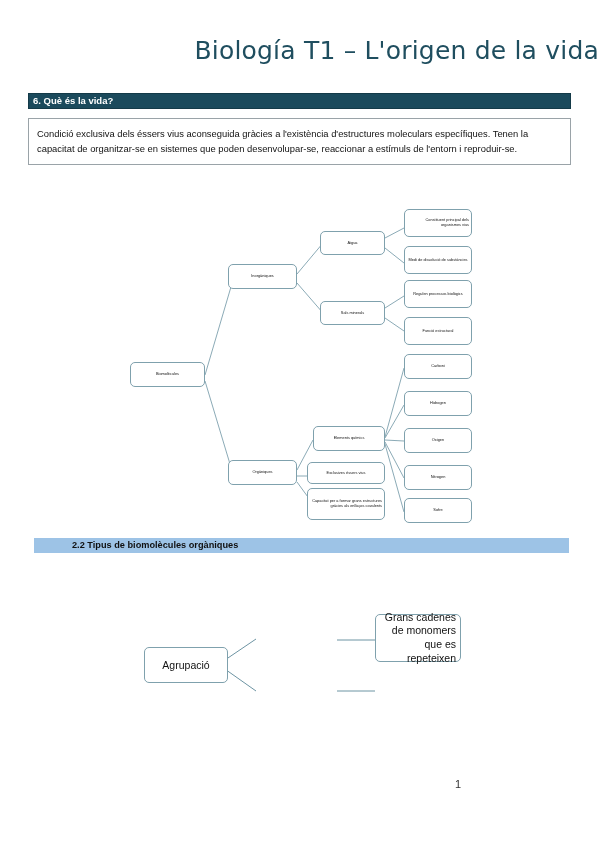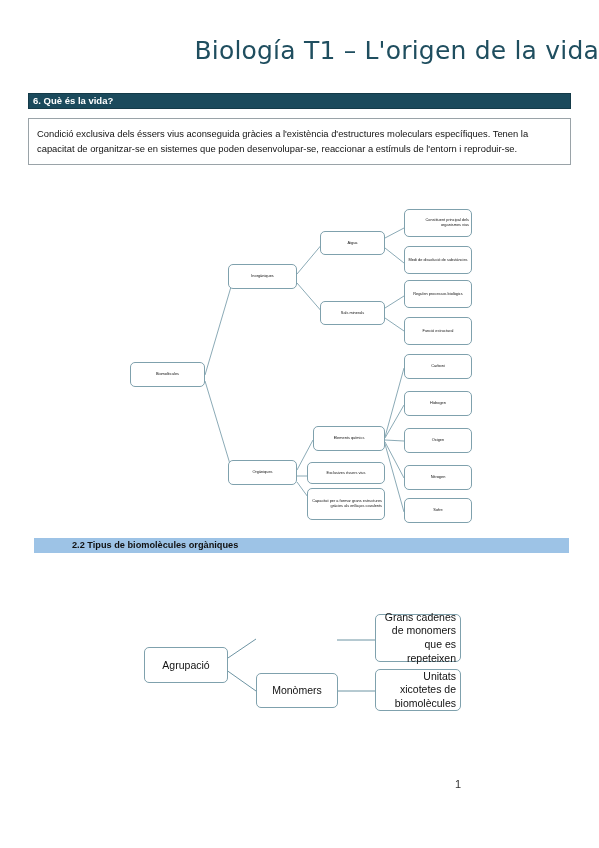--- a/index.html
+++ b/index.html
@@ -219,21 +219,19 @@
         <path d="M222,62 L256,86"></path>
 
         <path d="M337,35 L375,35"></path>
 
         <path d="M337,86 L375,86"></path>
       </g>
     </svg>
 
     <div class="node" style="left:144px; top:42px; width:84px; height:36px;">Agrupació</div>
 
-    <div class="node" style="left:256px; top:68px; width:82px; height:35px;">Monòmers</div>
 
     <div class="node wrap" style="left:375px; top:9px; width:86px; height:48px;">Grans cadenes de monomers que es repeteixen</div>
-    <div class="node wrap" style="left:375px; top:64px; width:86px; height:42px;">Unitats xicotetes de biomolècules</div>
   </div>
 
   <div class="page-number">1</div>
 
 </div>
 
 </body></html>

